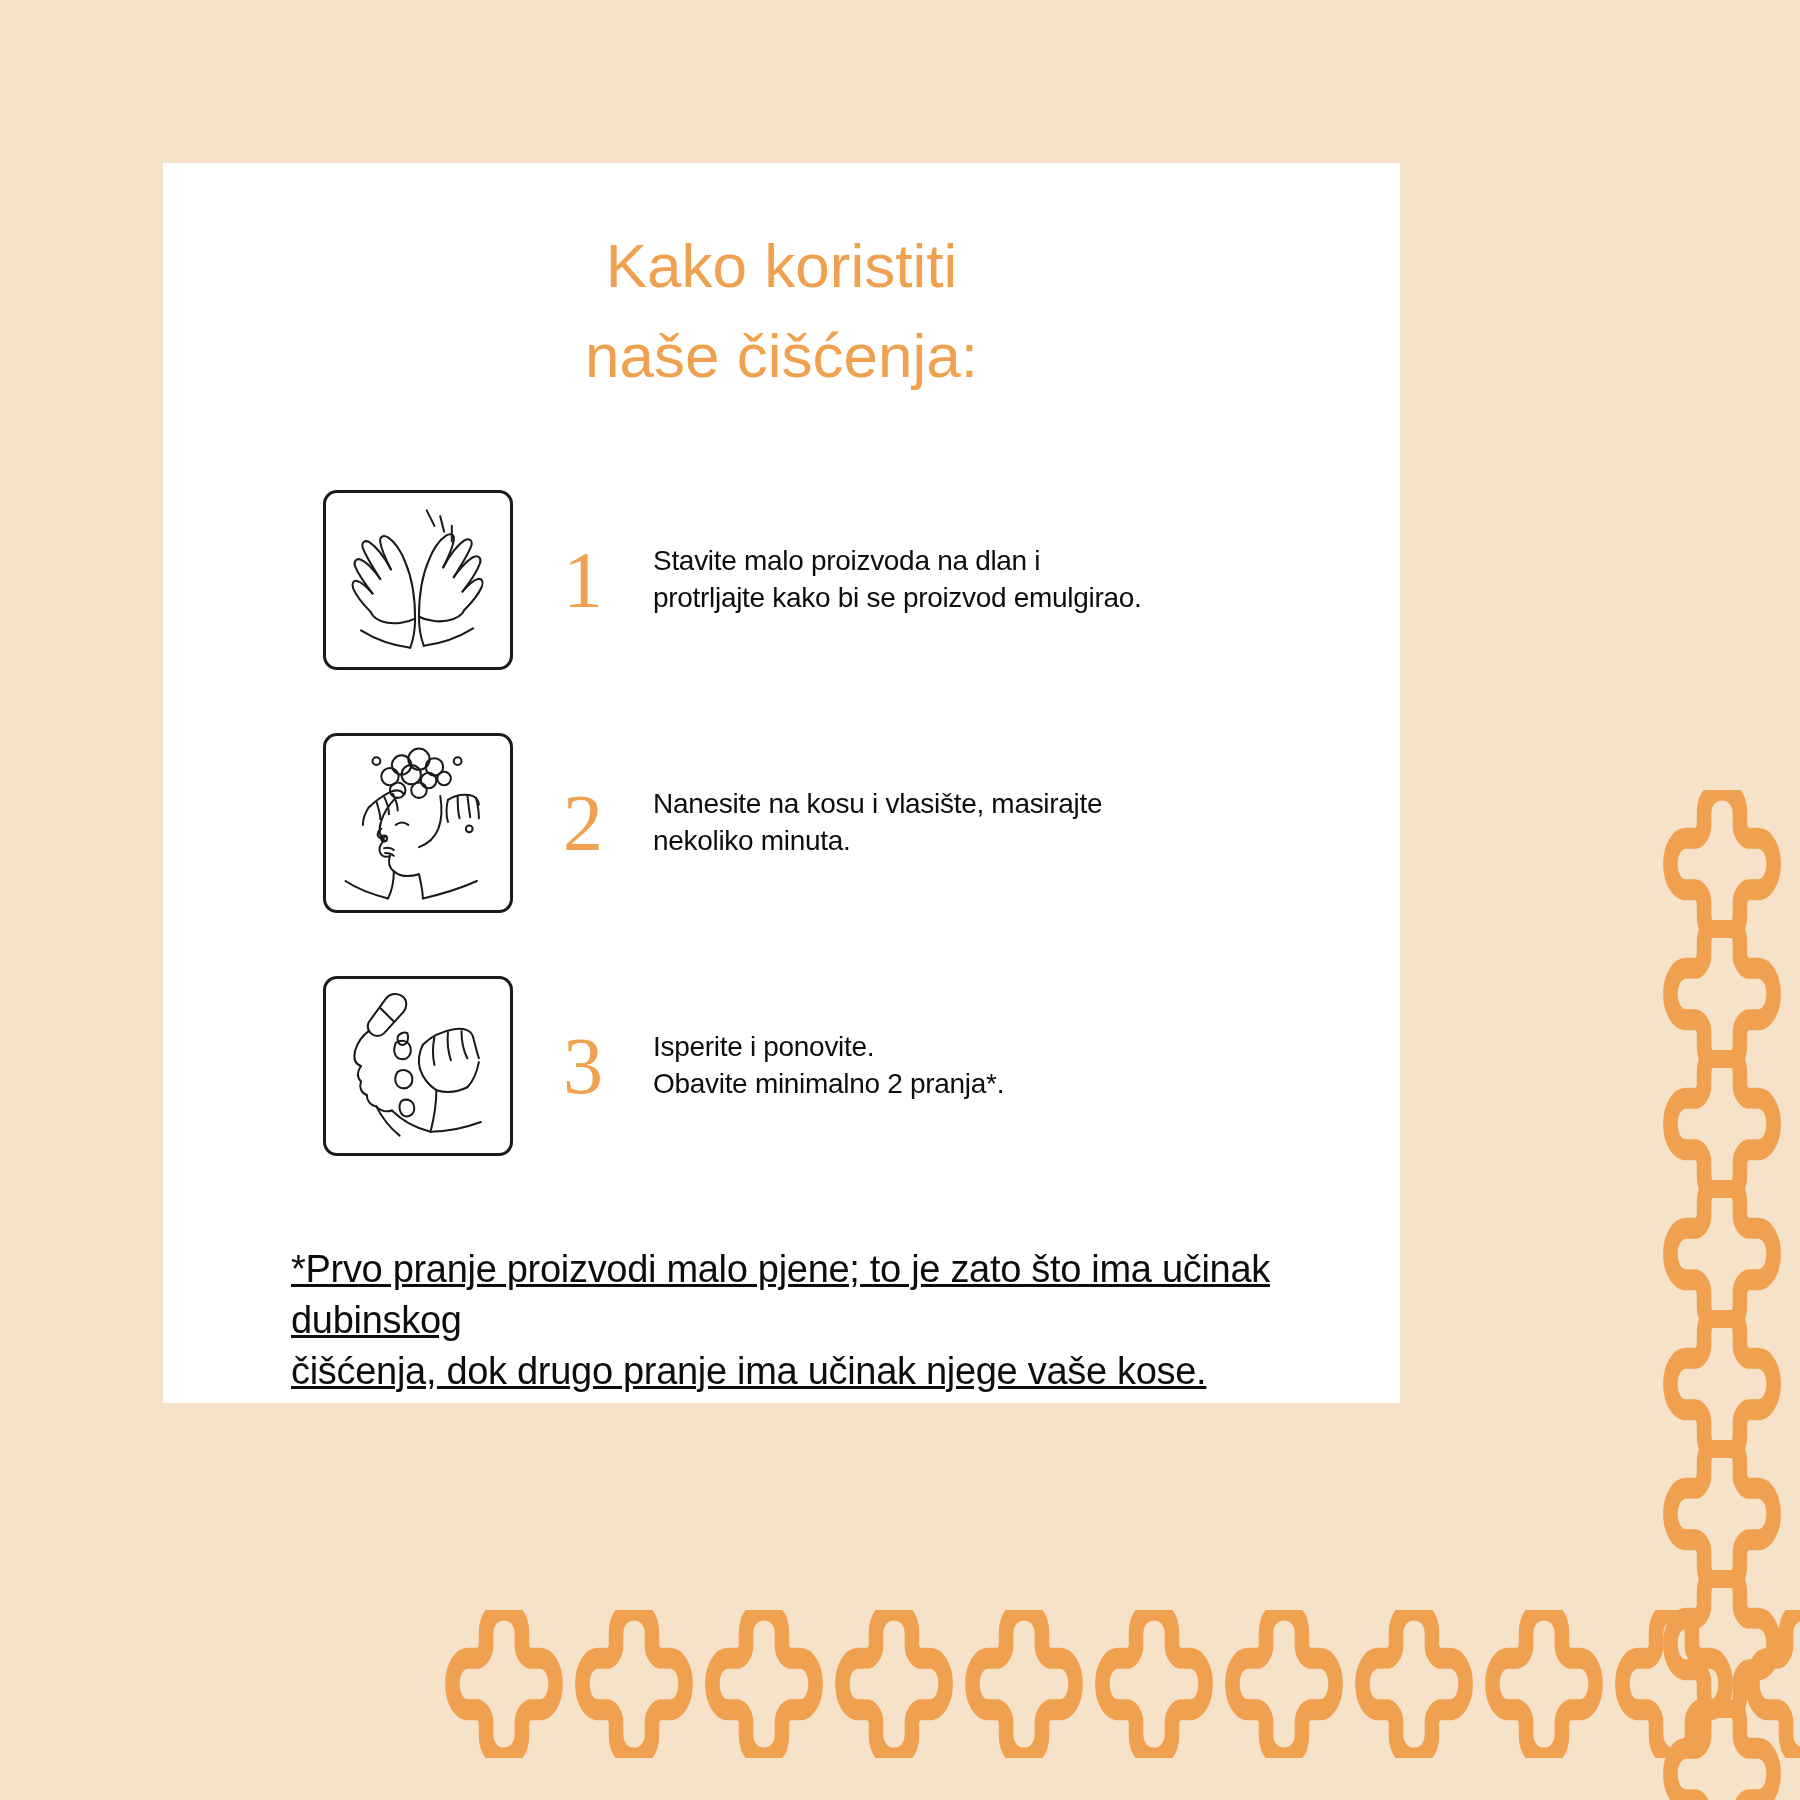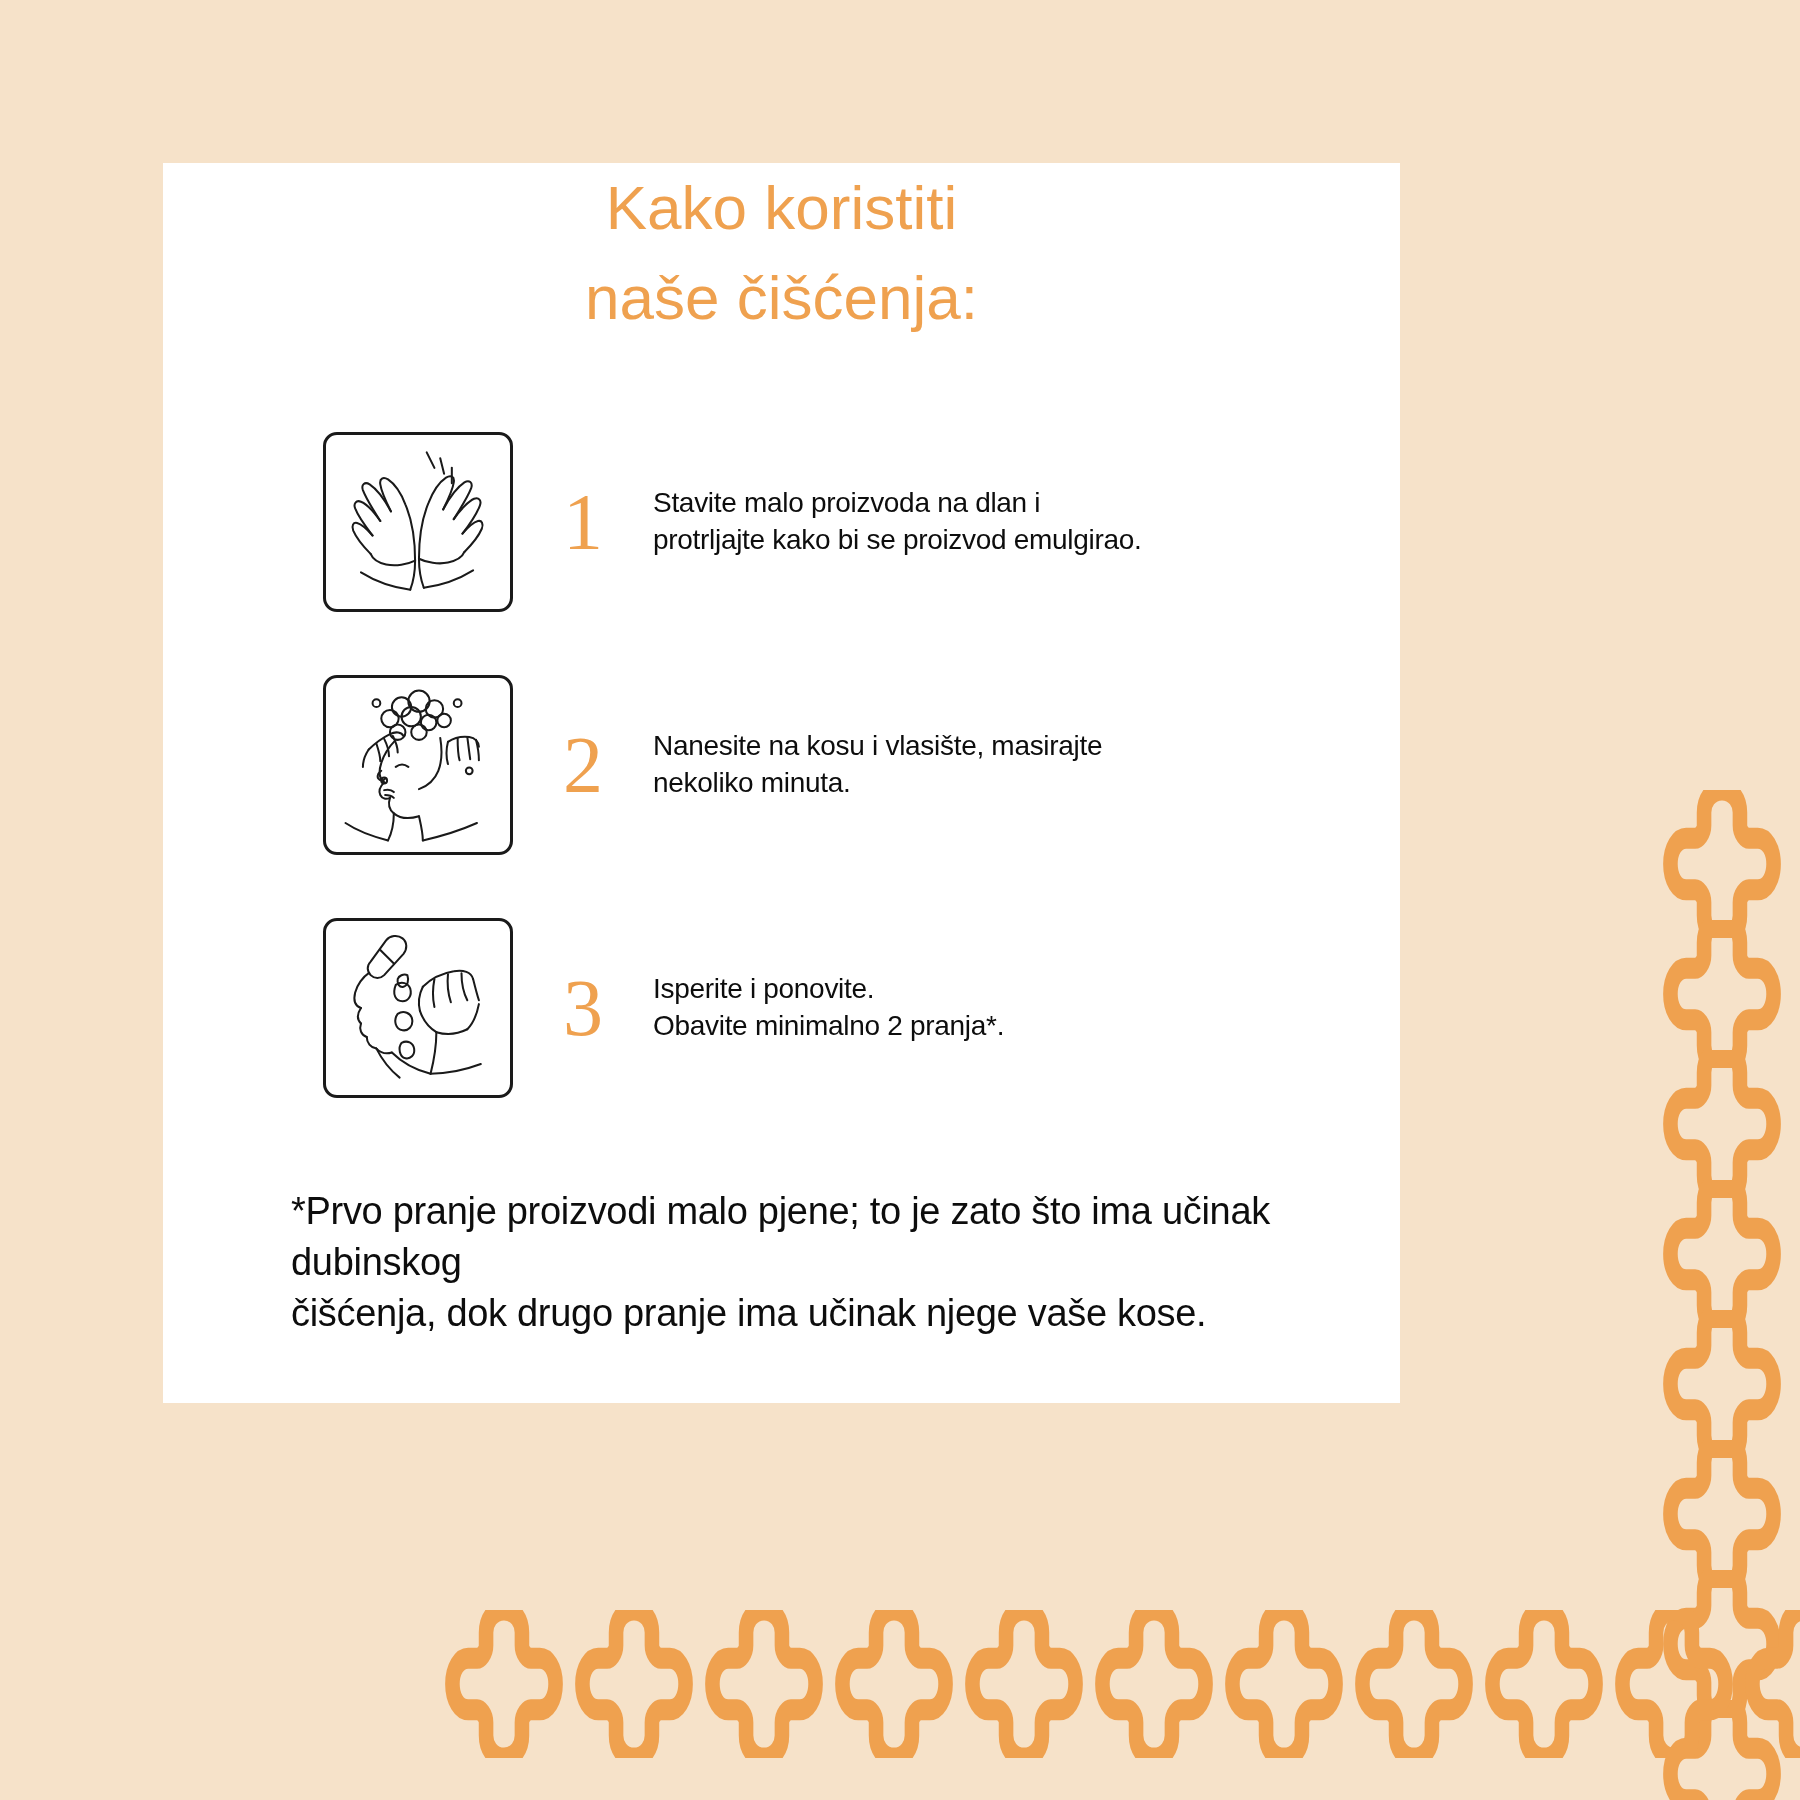--- a/index.html
+++ b/index.html
@@ -50,20 +50,21 @@
     top: 163px;
     width: 1237px;
     height: 1240px;
     background: #FFFFFF;
     z-index: 2;
   }
 
   
   #title {
     text-align: center;
+    padding-top: 58px;
     color: #EFA14F;
     font-size: 62px;
     line-height: 1.45;
     font-weight: 400;
     letter-spacing: 0px;
   }
   #title .tline { display: block; }
 
   
   #steps {
@@ -107,21 +108,21 @@
 
   
   #footnote {
     margin-top: 56px;
     padding: 0 112px 0 128px;
     font-size: 38px;
     line-height: 1.34;
     color: #0d0d0d;
     letter-spacing: -0.3px;
   }
-  #footnote span { display: block; }
+  #footnote span { display: block; text-decoration: underline; }
 </style>
 </head>
 <body>
 
 <div id="deco-right">
     <div class="quatrefoil">
       <svg viewBox="0 0 132 92" preserveAspectRatio="none">
         <path d="M50 14 C50 6 57 0 66 0 C75 0 82 6 82 14 L82 22 C82 26 86 30 90 30 L98 30 C106 30 112 37 112 46 C112 55 106 62 98 62 L90 62 C86 62 82 66 82 70 L82 78 C82 86 75 92 66 92 C57 92 50 86 50 78 L50 70 C50 66 46 62 42 62 L34 62 C26 62 20 55 20 46 C20 37 26 30 34 30 L42 30 C46 30 50 26 50 22 Z" fill="none" stroke="#EFA14F" stroke-width="13"></path>
       </svg>
     </div>

